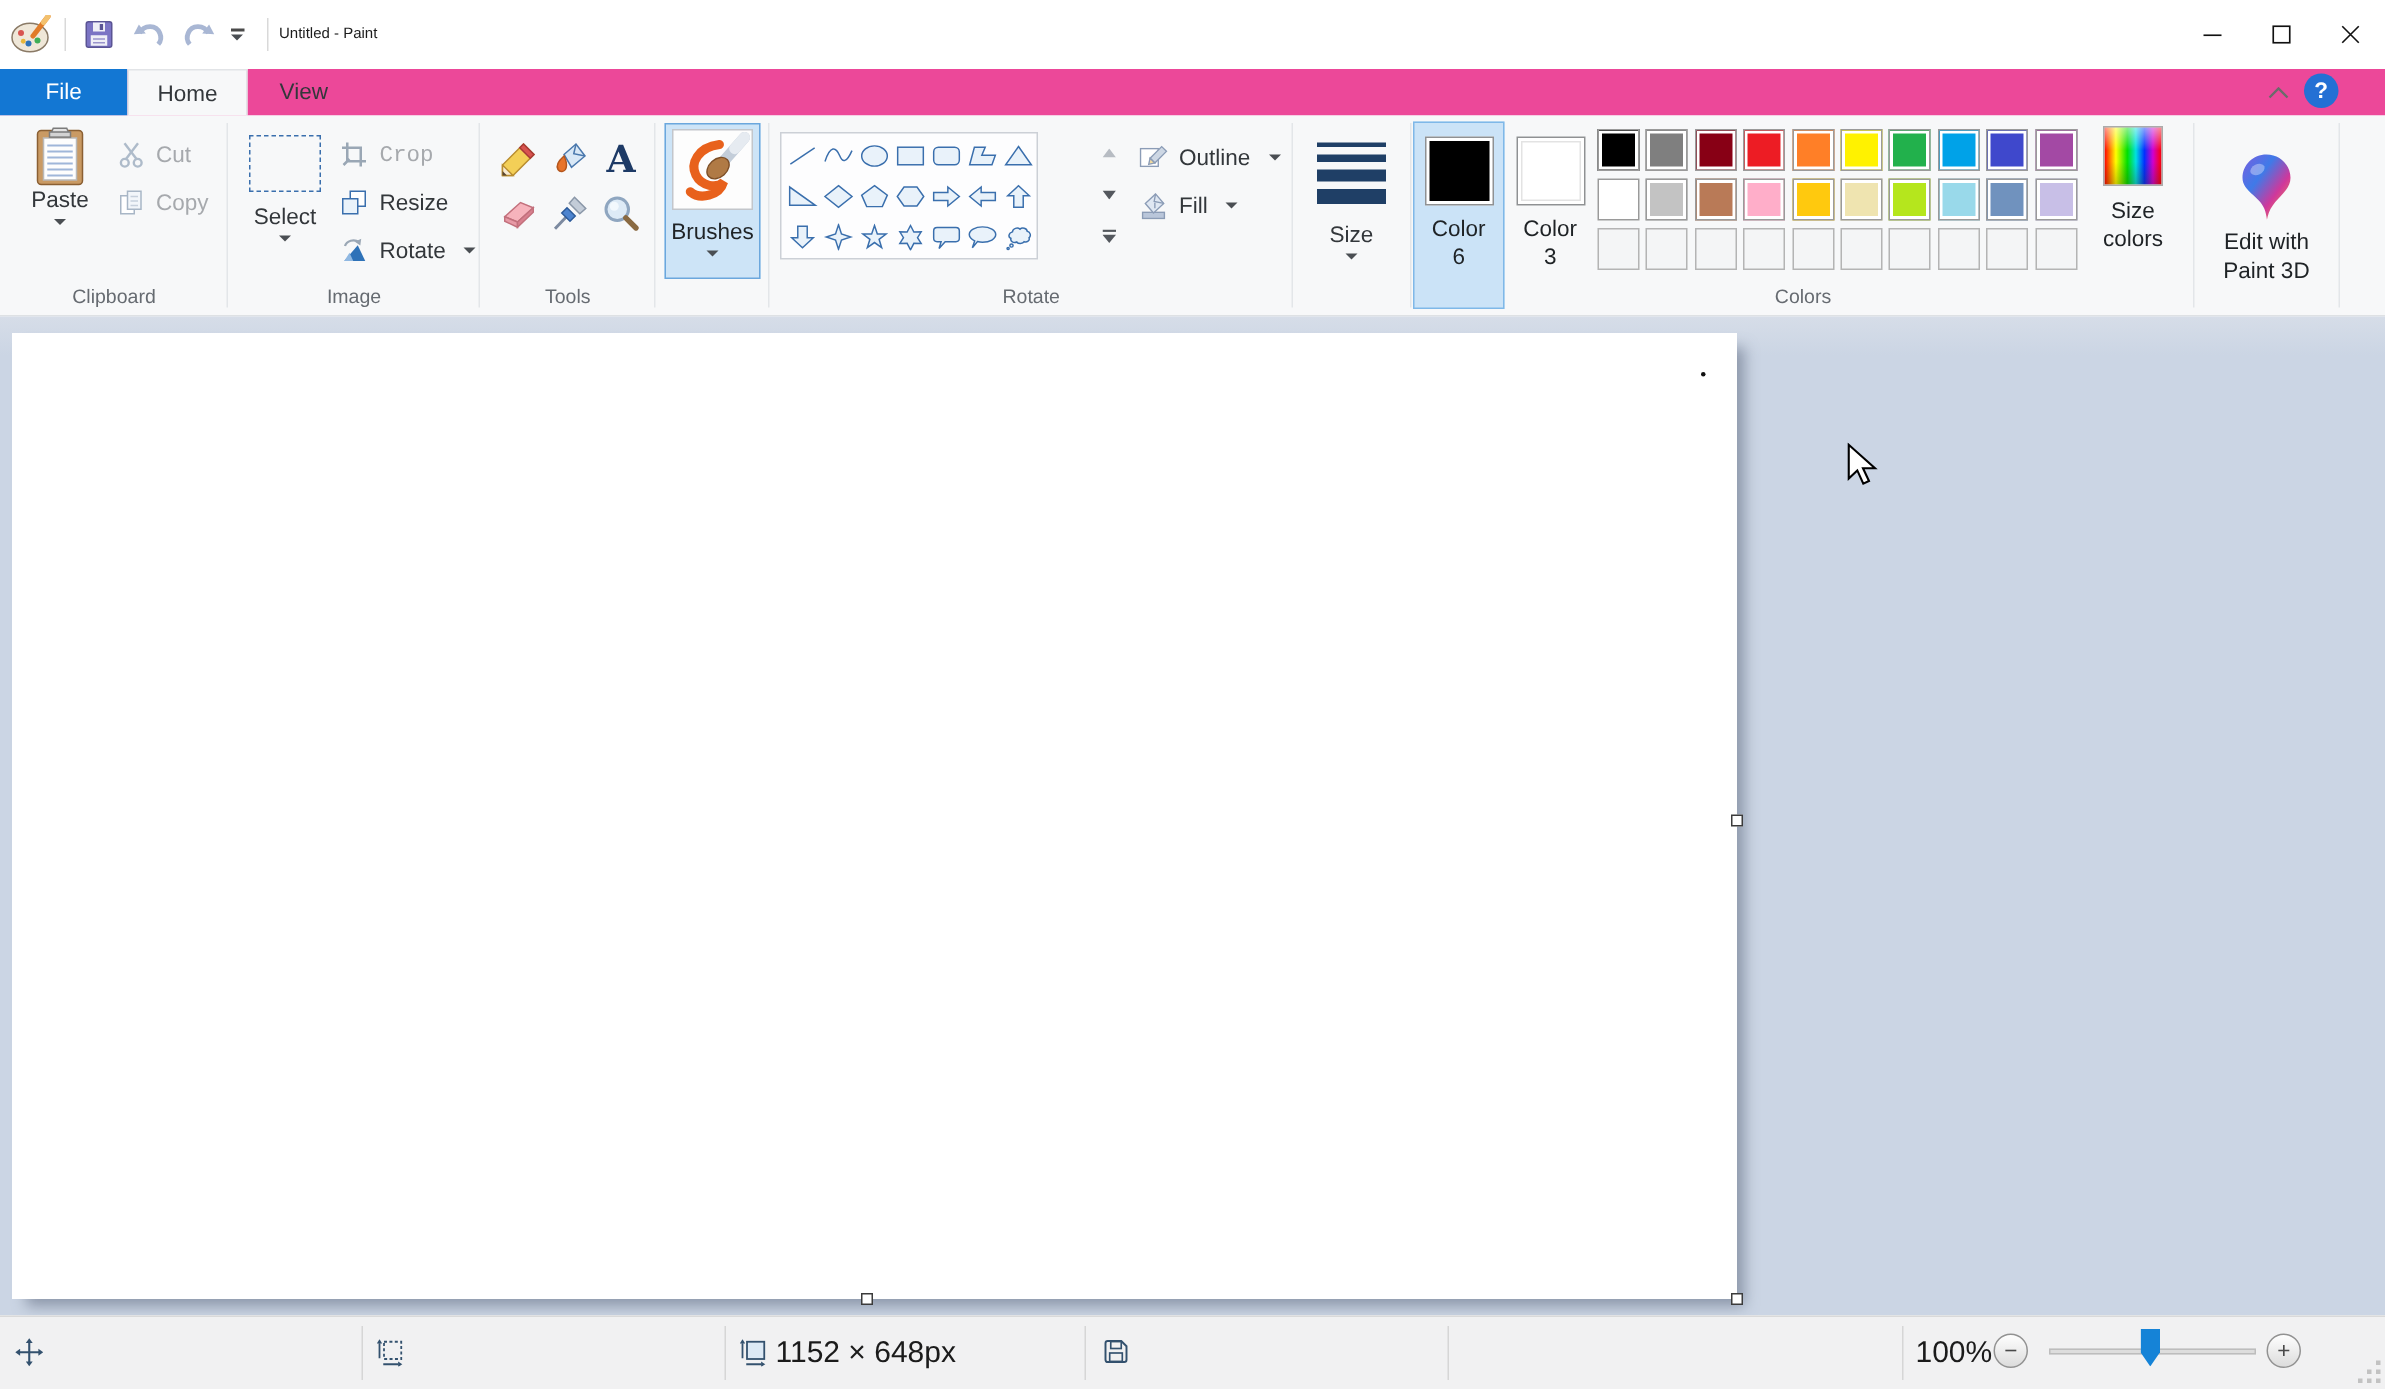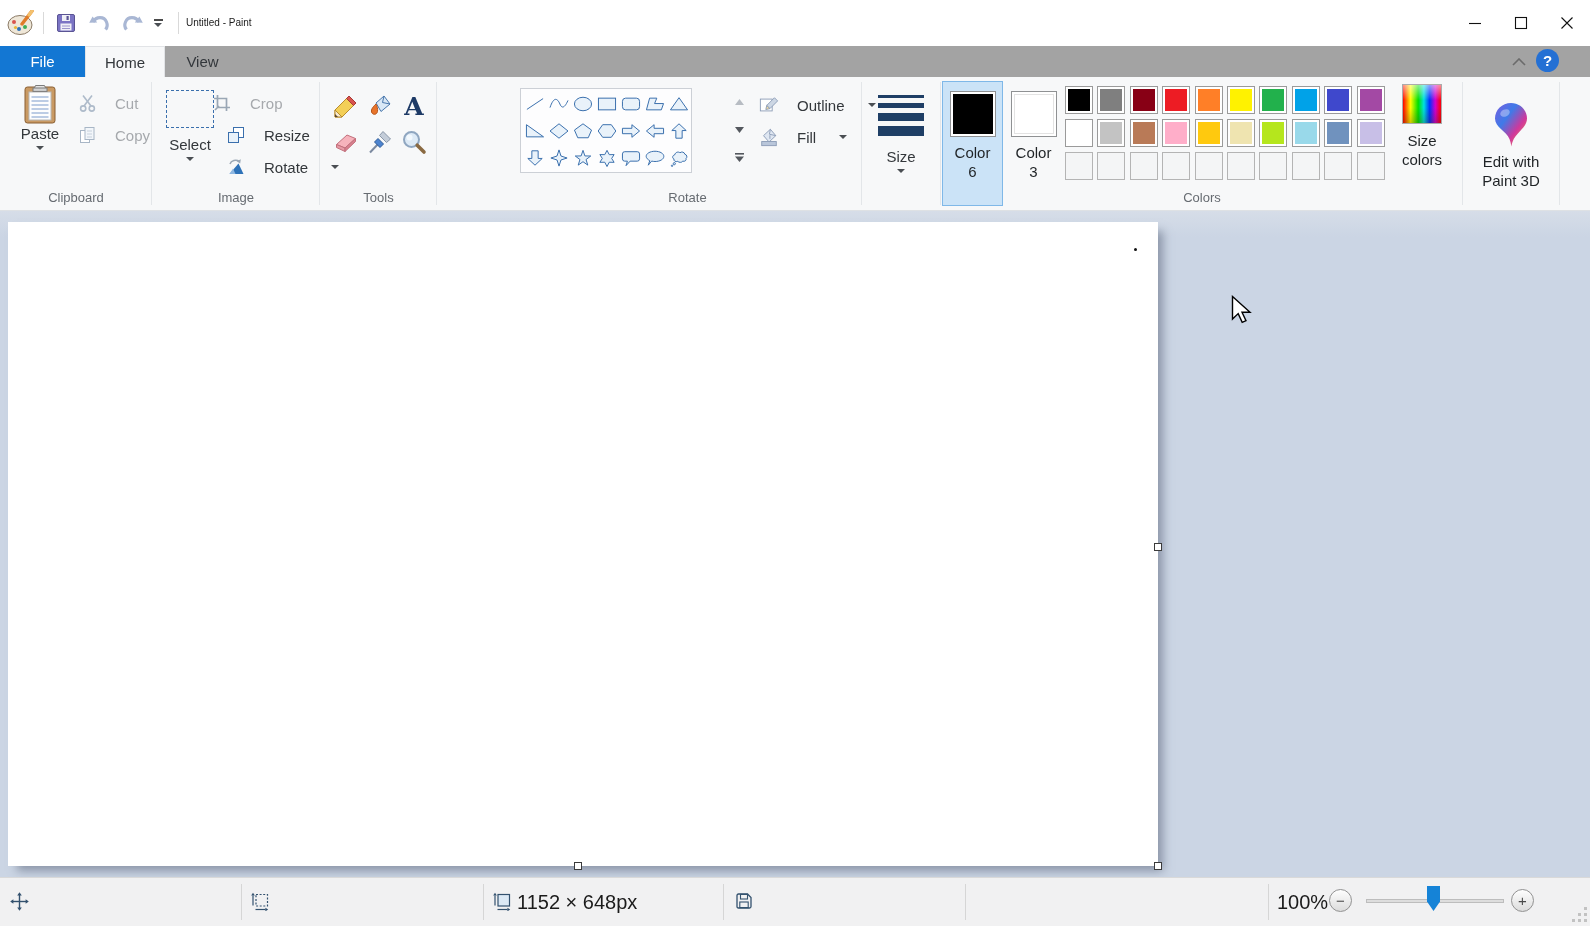--- a/index.html
+++ b/index.html
@@ -10,36 +10,36 @@
   
   .titlebar { position:absolute; top:0; left:0; width:1590px; height:46px; background:#fff; }
   .qat { position:absolute; left:0; top:0; height:46px; display:flex; align-items:center; }
   .qat-sep { width:1px; height:22px; background:#d9d9d9; margin:0 8px; }
   .qat-btn { width:28px; height:28px; display:flex; align-items:center; justify-content:center; }
   .app-title { position:absolute; left:186px; top:0; height:46px; line-height:46px; font-size:10px; color:#1c1c1c; }
   .win-controls { position:absolute; right:0; top:0; height:46px; display:flex; }
   .win-btn { width:46px; height:46px; display:flex; align-items:center; justify-content:center; }
 
   
-  .tabrow { position:absolute; top:46px; left:0; width:1590px; height:31px; background:#a3a3a3; }
+  .tabrow { position:absolute; top:46px; left:0; width:1590px; height:31px; background:#ec4899; }
   .tab { position:absolute; top:0; height:31px; display:flex; align-items:center; justify-content:center; cursor:default; }
   .tab-file { left:0; width:85px; background:#1377d3; color:#fff; }
   .tab-home { left:85px; width:80px; background:#f7f8f9; border:1px solid #e2e4e7; border-bottom:none; color:#33373b; }
   .tab-view { left:165px; width:75px; color:#33373b; }
   .ribbon-chevron { position:absolute; top:4px; left:1506px; width:26px; height:24px; display:flex; align-items:center; justify-content:center; }
   .help-btn { position:absolute; top:3px; left:1536px; width:23px; height:23px; border-radius:50%; background:#2470d4; color:#fff; font-weight:bold; font-size:15px; display:flex; align-items:center; justify-content:center; }
 
   
   .ribbon { position:absolute; top:77px; left:0; width:1590px; height:134px; background:#f7f8f9; border-bottom:1px solid #dee1e4; }
   .rgroup { position:absolute; top:0; height:133px; }
   .rgroup::after { content:""; position:absolute; right:0; top:5px; bottom:5px; width:1px; background:#e3e6e9; }
   .group-label { position:absolute; bottom:5px; left:0; right:0; text-align:center; font-size:13px; color:#666b71; }
   .big-btn { position:absolute; display:flex; flex-direction:column; align-items:center; color:#33373b; }
   .big-btn .caret-down { margin-top:4px; }
-  .small-btn { position:absolute; height:26px; display:flex; align-items:center; gap:18px; color:#33373b;justify-content:flex-end; }
+  .small-btn { position:absolute; height:26px; display:flex; align-items:center; gap:7px; color:#33373b;justify-content:flex-end; }
   .small-btn.disabled { color:#a6a9ad; }
   .small-ic { width:20px; height:20px; display:flex; align-items:center; justify-content:center; }
   .caret-down { width:0; height:0; border-left:4px solid transparent; border-right:4px solid transparent; border-top:4.5px solid #4a4e53; }
   .caret-inline { margin-left:5px; }
 
   .g-clipboard { left:0; width:152px; }
   .g-image { left:152px; width:168px; }
   .g-tools { left:320px; width:117px; }
   .g-brushes { left:437px; width:76px; }
   .g-shapes { left:513px; width:349px; }
@@ -49,21 +49,21 @@
   .g-paint3d::after { background:#e3e6e9; }
 
   
   .paste-btn { left:13px; top:6px; width:54px; height:112px; }
   .cut-btn { left:77px; top:13px; }
   .copy-btn { left:77px; top:45px; }
 
   
   .select-btn { left:8px; top:6px; width:60px; height:112px; }
   .select-rect { width:48px; height:38px; border:1px dashed #3a6fad; margin-top:7px; margin-bottom:8px; }
-  .crop-btn { left:60px; top:13px; }
+  .crop-btn { left:74px; top:13px;font-family:Liberation Mono, monospace; }
   .resize-btn { left:74px; top:45px; }
   .rotate-btn { left:74px; top:77px; }
 
   
   .tools-grid { position:absolute; left:9px; top:11px; display:grid; grid-template-columns:repeat(3,34px); grid-auto-rows:36px; }
   .tool-cell { display:flex; align-items:center; justify-content:center; }
 
   
   .brushes-btn { left:6px; top:5px; width:64px; height:104px; background:#cde4f7; border:1px solid #6ba7dd; }
   .brush-tile { width:54px; height:54px; background:#fdfdfd; border:1px solid #c3c6cb; margin-top:3px; display:flex; align-items:center; justify-content:center; }
@@ -337,20 +337,34 @@
             <svg width="26" height="26" viewBox="0 0 26 26">
               <circle cx="10.5" cy="10.5" r="7.5" fill="#ddeaf6" stroke="#8fa6c0" stroke-width="2"></circle>
               <circle cx="8.5" cy="8.5" r="3" fill="#f2f8fd" stroke="none"></circle>
               <line x1="16.2" y1="16.2" x2="23" y2="23" stroke="#8a6a42" stroke-width="3.6" stroke-linecap="round"></line>
             </svg>
           </div>
         </div>
       <div class="group-label">Tools</div>
     </div>
 
+    <div class="rgroup g-brushes">
+      <div class="big-btn brushes-btn">
+        <div class="brush-tile">
+          <svg width="50" height="50" viewBox="0 0 54 54">
+            <path d="M32 9 C16 11 11 23 15 31 C19 39 30 41 35 36 C32 46 18 49 11 43" fill="none" stroke="#e8611c" stroke-width="6.5" stroke-linecap="round"></path>
+            <path d="M50 4 L36 20" stroke="#c3cdd9" stroke-width="8" stroke-linecap="round"></path>
+            <path d="M50 4 L43 12" stroke="#e6ebf1" stroke-width="8" stroke-linecap="round"></path>
+            <ellipse cx="31" cy="26" rx="9" ry="6.5" transform="rotate(-42 31 26)" fill="#b07a45" stroke="#7d4e26"></ellipse>
+          </svg>
+        </div>
+        <span>Brushes</span>
+        <div class="caret-down"></div>
+      </div>
+    </div>
 
     <div class="rgroup g-shapes">
       <div class="shapes-box">
         <div class="shapes-grid">
             <div class="shape-cell">
               <svg viewBox="0 0 24 20">
                 <line class="nofill" x1="3" y1="16" x2="21" y2="4"></line>
               </svg>
             </div>
             <div class="shape-cell">

